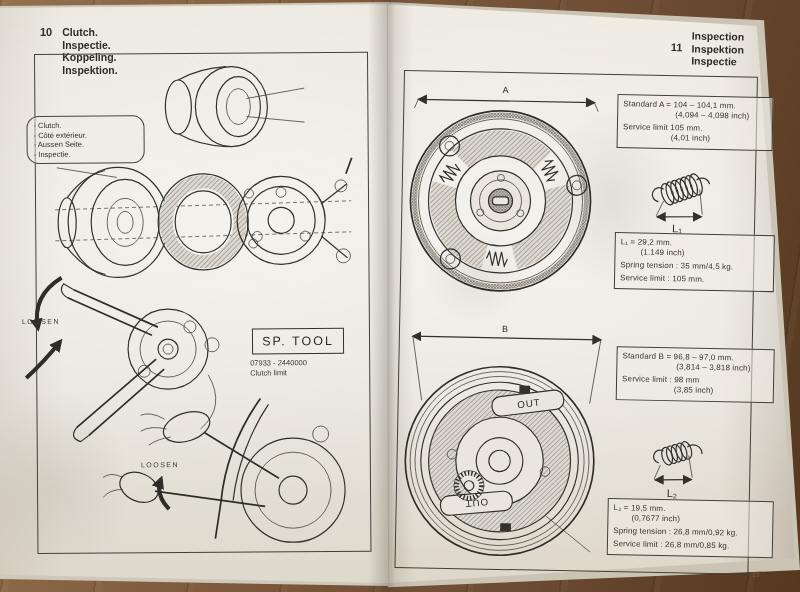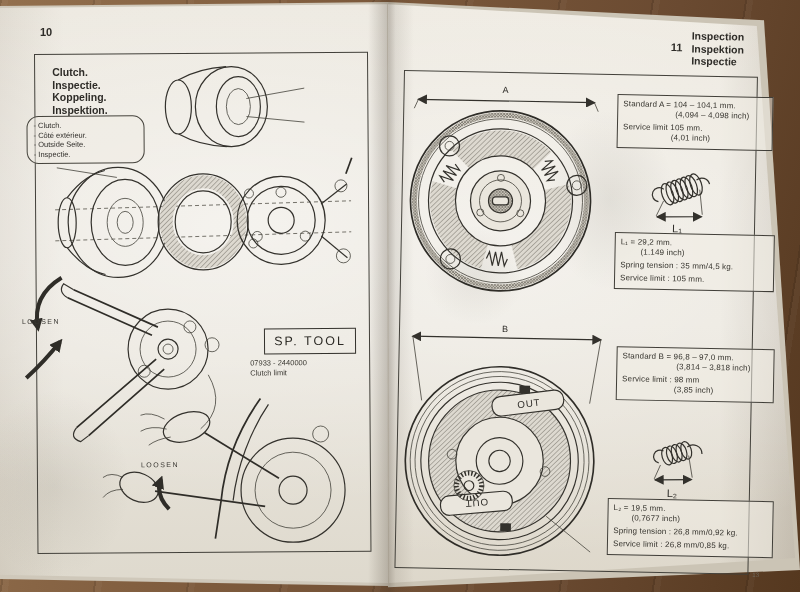--- a/index.html
+++ b/index.html
@@ -26,37 +26,37 @@
   .ghost{position:absolute;border-radius:50%;pointer-events:none;}
   .g1{left:545px;top:110px;width:130px;height:180px;background:radial-gradient(closest-side,rgba(108,102,88,.12),transparent);}
   .g2{left:-20px;top:390px;width:150px;height:190px;background:radial-gradient(closest-side,rgba(108,102,88,.12),transparent);}
   .g3{left:425px;top:225px;width:100px;height:100px;background:radial-gradient(closest-side,rgba(108,102,88,.10),transparent);}
 
   .grp{position:absolute;}
   .lgroup{left:34px;top:54px;width:334px;height:500px;transform:rotate(-0.4deg);transform-origin:0 0;}
   .rgroup{left:404px;top:70px;width:354px;height:498px;transform:rotate(1.1deg);transform-origin:0 0;}
   .frame{position:absolute;left:0;top:0;right:0;bottom:0;border:1.4px solid #42403a;}
 
-  .hdrL{position:absolute;left:20px;top:13px;display:flex;gap:0;font-weight:bold;}
+  .hdrL{position:absolute;left:20px;top:13px;display:flex;gap:10px;font-weight:bold;}
   .hdrL .num{font-size:11px;}
-  .hdrL .tl{font-size:10.5px;line-height:12.5px;margin-top:40px;}
+  .hdrL .tl{font-size:10.5px;line-height:12.5px;}
   .hdrR{position:absolute;left:256px;top:-46px;display:flex;gap:9px;font-weight:bold;}
   .hdrR .num{font-size:11px;margin-top:12px;width:22px;text-align:right;}
   .hdrR .tl{font-size:10.5px;line-height:12.5px;}
 
   .specbox{position:absolute;border:1.3px solid #403e38;background:rgba(240,236,227,.55);
            padding:4px 5px 5px 5px;font-size:8px;line-height:10px;letter-spacing:.15px;color:#35332d;}
   .specbox div{white-space:nowrap;}
   .gap{margin-top:3px;}
 
   .bubble{position:absolute;left:-8px;top:62px;width:104px;border:1.2px solid #45433c;border-radius:12px;
           padding:4px 6px;font-size:7.5px;line-height:9.5px;background:rgba(240,236,227,.5);}
   .loosen{position:absolute;font-size:7px;letter-spacing:1.5px;color:#3a3833;}
   .sptool{position:absolute;left:216px;top:276px;width:90px;height:24px;border:1.6px solid #33312c;
-          display:flex;align-items:center;justify-content:center;font-size:12.5px;letter-spacing:2px;color:#2c2a25;margin-left:12px;}
+          display:flex;align-items:center;justify-content:center;font-size:12.5px;letter-spacing:2px;color:#2c2a25;}
   .spnum{position:absolute;left:214px;top:306px;font-size:7.5px;line-height:9.5px;color:#3a3832;}
   .corner13{position:absolute;left:358px;top:495px;font-size:6px;color:#6f6a60;}
 
   .sketch{position:absolute;overflow:visible;}
   .ln{stroke:#33312c;fill:none;stroke-width:1.2;}
   .lnT{stroke:#44423b;fill:none;stroke-width:0.8;}
   .lnK{stroke:#2f2d28;fill:none;stroke-width:1.7;}
   .dash{stroke:#55524a;fill:none;stroke-width:0.8;stroke-dasharray:4 3;}
   .fillP{fill:#eae6dd;}
   .hAf{fill:url(#hA);}
@@ -122,21 +122,21 @@
       <ellipse class="ln" cx="32" cy="46" rx="13" ry="27"></ellipse>
       <path class="ln" d="M32 19 C48 10 62 7 80 6"></path>
       <path class="ln" d="M32 73 C48 82 62 85 80 86"></path>
       <line class="lnT" x1="100" y1="38" x2="158" y2="28"></line>
       <line class="lnT" x1="100" y1="56" x2="158" y2="62"></line>
     </svg>
 
     <div class="bubble">
       <div>- Clutch.</div>
       <div>- Côté extérieur.</div>
-      <div>- Outside Seite.</div>
+      <div>- Aussen Seite.</div>
       <div>- Inspectie.</div>
     </div>
 
     <svg class="sketch" style="left:18px;top:94px;" width="300" height="175" viewBox="0 0 300 175">
       <line class="lnT" x1="4" y1="20" x2="64" y2="30"></line>
       <line class="dash" x1="2" y1="62" x2="298" y2="55"></line>
       <line class="dash" x1="2" y1="93" x2="298" y2="86"></line>
       <ellipse class="ln" cx="65" cy="75" rx="50" ry="55"></ellipse>
       <ellipse class="ln" cx="72" cy="75" rx="34" ry="43"></ellipse>
       <ellipse class="lnT" cx="72" cy="75" rx="18" ry="24"></ellipse>

